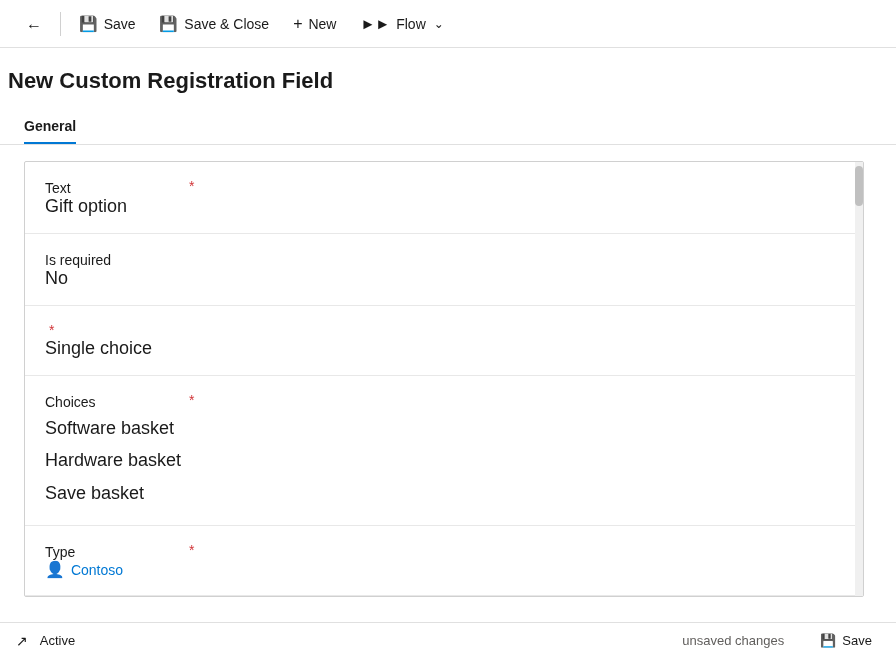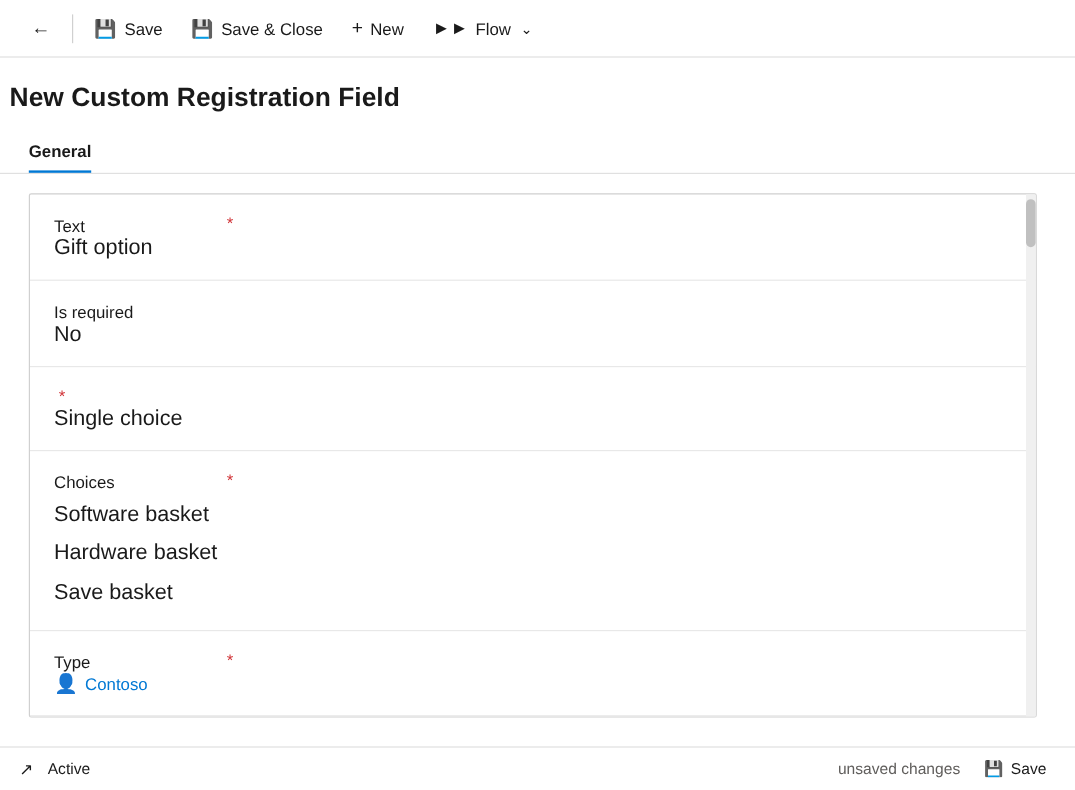--- a/index.html
+++ b/index.html
@@ -163,21 +163,21 @@
       gap: 12px;
     }
     .status-icon { font-size: 14px; color: #1a1a1a; }
     .status-badge {
       font-size: 13px;
       color: #1a1a1a;
     }
     .status-right {
       display: flex;
       align-items: center;
-      gap: 12px;
+      gap: 28px;
     }
     .unsaved-text {
       font-size: 13px;
       color: #605e5c;
     }
     .status-save-btn {
       display: flex;
       align-items: center;
       gap: 6px;
       border: none;

